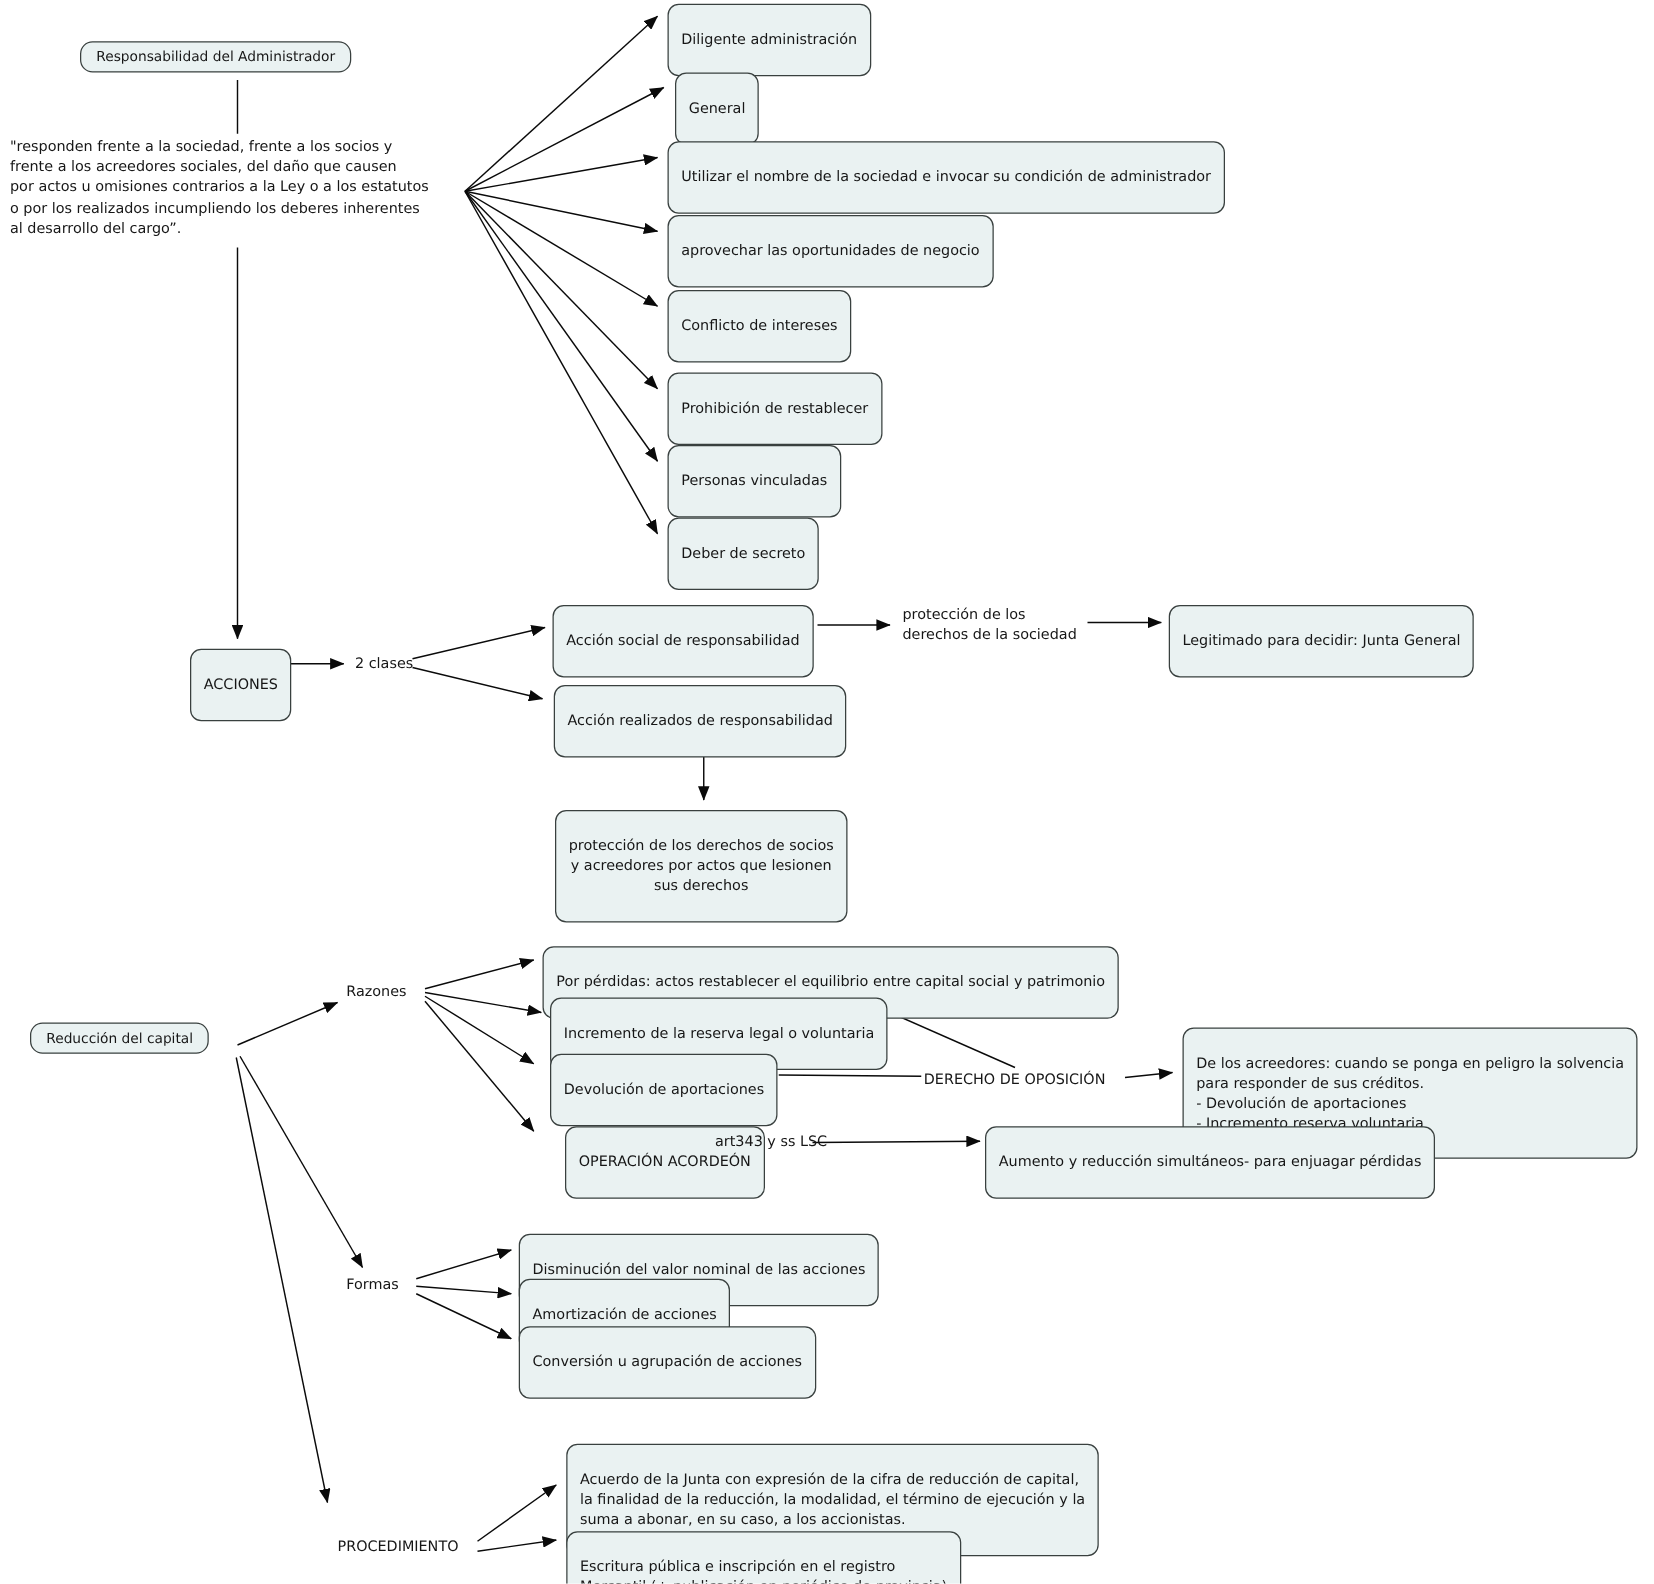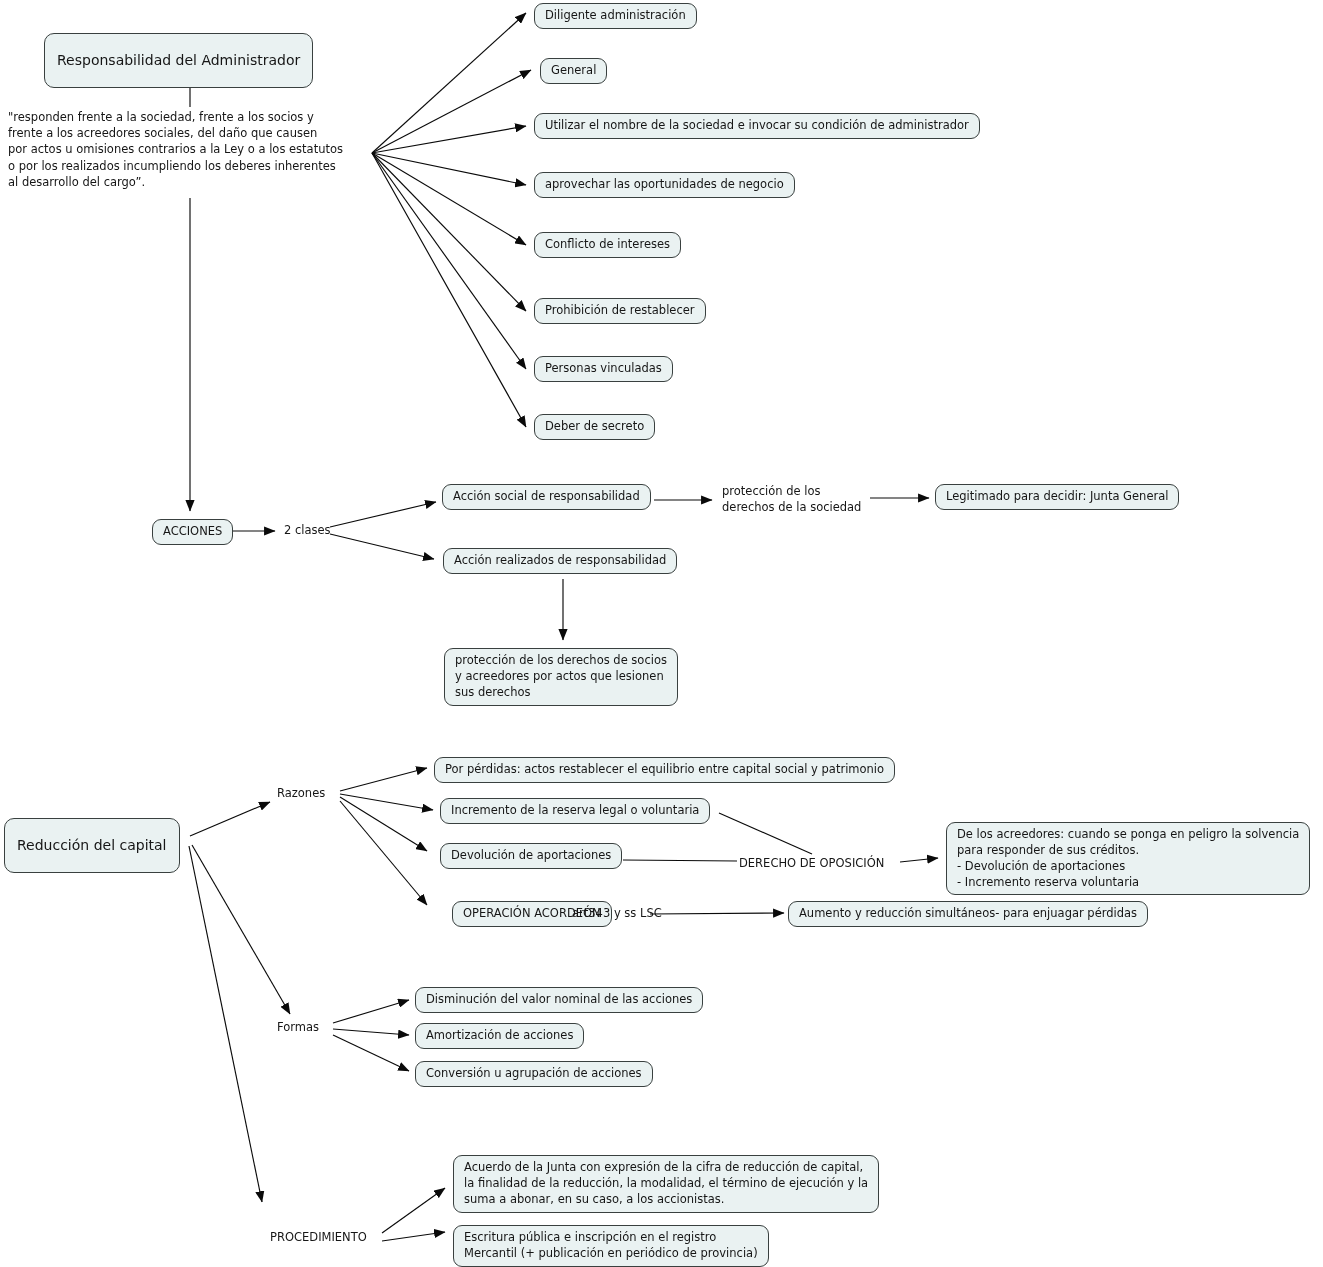--- a/index.html
+++ b/index.html
@@ -9,27 +9,27 @@
     font-family:"DejaVu Sans","Liberation Sans",sans-serif;
     color:var(--text,#161616);
   }
   svg.wires { position:absolute; left:0; top:0; z-index:1; }
   .wire { stroke:var(--connector,#0a0a0a); stroke-width:1.15; fill:none; }
   .node {
     position:absolute; z-index:2;
     background:var(--node-fill,#eaf2f2);
     border:1.5px solid var(--node-border,#39403f);
     border-radius:9px;
-    padding:4px 10px;
+    padding:20px 10px;
     font-size:11.5px; line-height:1.38;
     white-space:nowrap;
   }
   .multi { white-space:pre-line; }
-  .center { }
-  .big { font-size:14px; padding:17px 12px; border-radius:10px; }
+  .center { text-align:center; }
+  .big { font-size:11px; padding:4px 12px; border-radius:10px;margin-left:20px; }
   .lbl {
     position:absolute; z-index:2;
     font-size:11.5px; line-height:1.38;
     white-space:pre-line;
   }
   .quote { line-height:16.2px; }
 </style>
 </head>
 <body>
 

